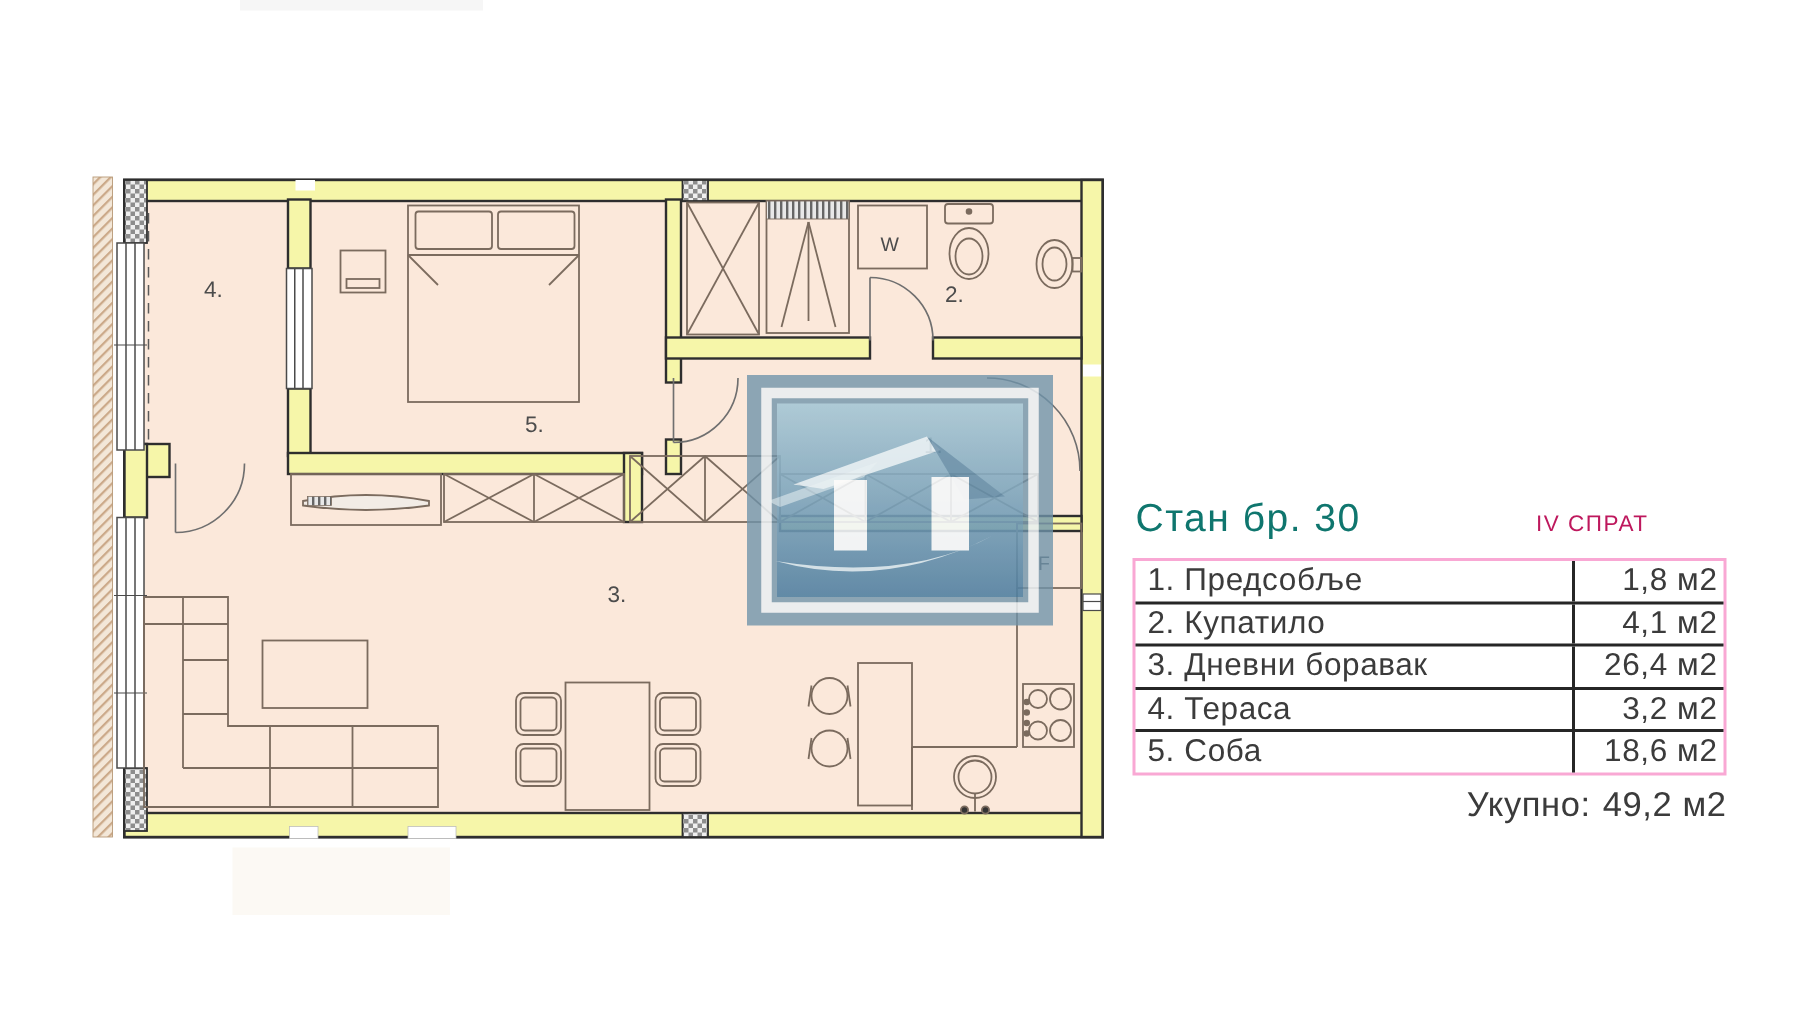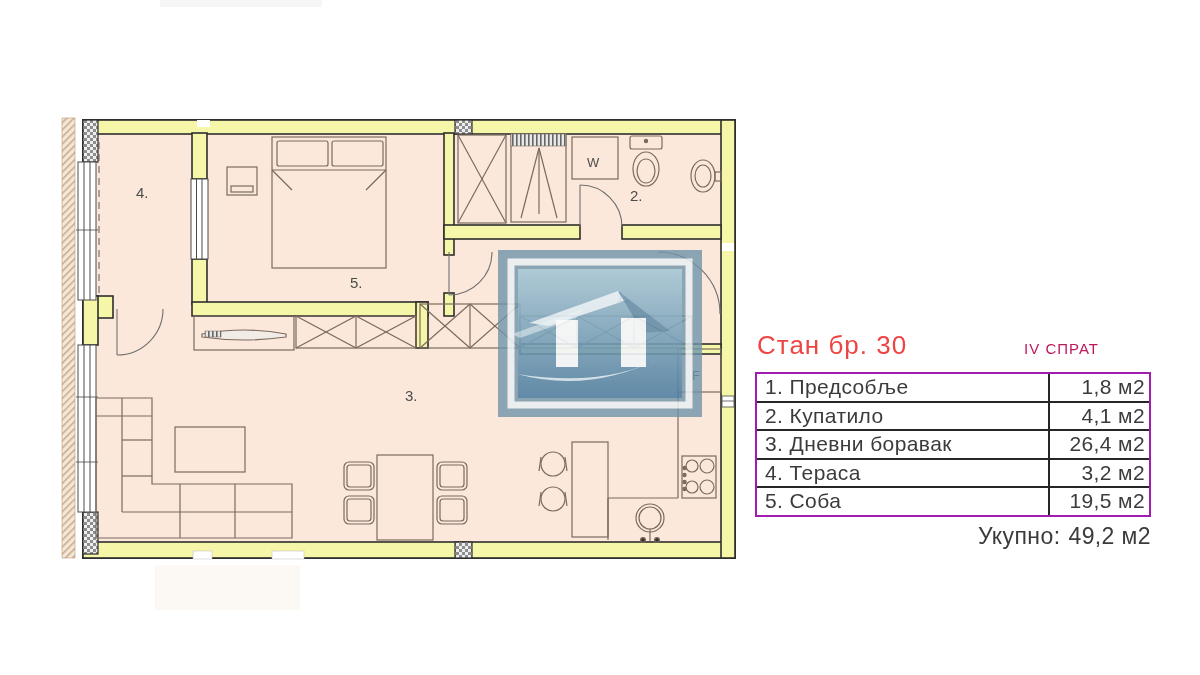--- a/index.html
+++ b/index.html
@@ -6,23 +6,23 @@
   .stage{
     position:relative;width:1200px;height:675px;background:#ffffff;overflow:hidden;
     font-family:"Liberation Sans",sans-serif;
   }
   .plan-svg{position:absolute;left:0;top:0;}
   .rlabel{font-family:"Liberation Sans",sans-serif;fill:#4c4c4c;font-size:15px;}
   .alabel{font-family:"Liberation Sans",sans-serif;fill:#4c4c4c;font-size:13px;}
   
   .panel{position:absolute;left:755px;top:330px;width:396px;color:#3b3b3b;}
   .panel-head{display:flex;justify-content:space-between;align-items:baseline;height:42px;}
-  .apt-title{font-size:26px;letter-spacing:1px;margin-left:2px;color:#ef4444;}
+  .apt-title{font-size:26px;letter-spacing:1px;margin-left:2px;color:#0f766e;}
   .floor-badge{font-size:15px;letter-spacing:1px;color:#be185d;padding-right:52px;}
-  .area-table{border:2px solid #a21caf;background:#ffffff;}
+  .area-table{border:2px solid #f9a8d4;background:#ffffff;}
   .arow{display:grid;grid-template-columns:293px auto;height:26.5px;line-height:26.5px;
         border-bottom:2px solid #262626;font-size:21px;letter-spacing:0.4px;}
   .arow:last-child{border-bottom:none;border-radius:12px;}
   .cell-name{padding-left:8px;border-right:2px solid #262626;white-space:nowrap;overflow:hidden;}
   .cell-area{text-align:right;padding-right:4px;white-space:nowrap;}
   .total-line{margin-top:6px;text-align:right;font-size:23px;letter-spacing:0.4px;}
   .total-line .tl{margin-right:8px;}
 </style>
 </head>
 <body>
@@ -305,21 +305,21 @@
     <div class="arow">
       <span class="cell-name">3. Дневни боравак</span>
       <span class="cell-area">26,4 м2</span>
     </div>
     <div class="arow">
       <span class="cell-name">4. Тераса</span>
       <span class="cell-area">3,2 м2</span>
     </div>
     <div class="arow">
       <span class="cell-name">5. Соба</span>
-      <span class="cell-area">19,5 м2</span>
+      <span class="cell-area">18,6 м2</span>
     </div>
   </div>
   <div class="total-line">
     <span class="tl">Укупно:</span><span>49,2 м2</span>
   </div>
 </div>
 
 </div>
 
 </body></html>

